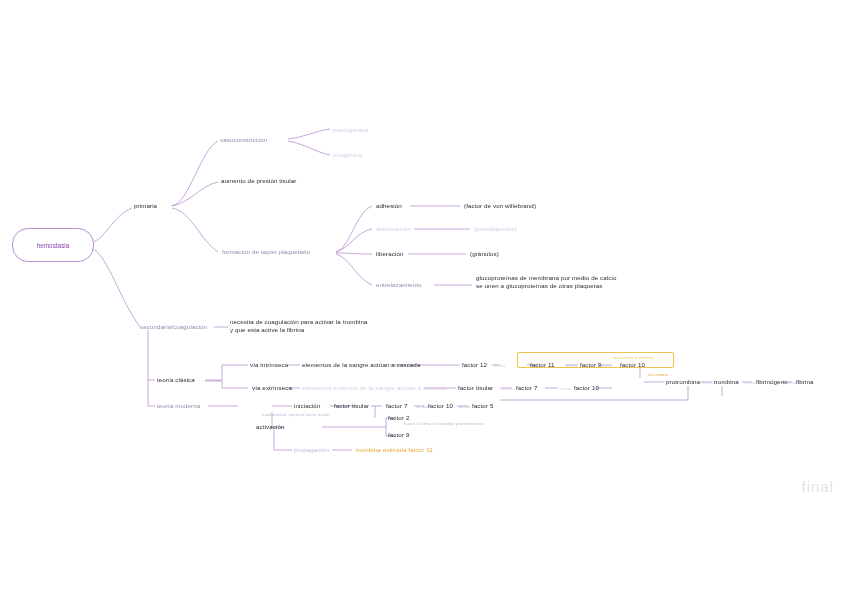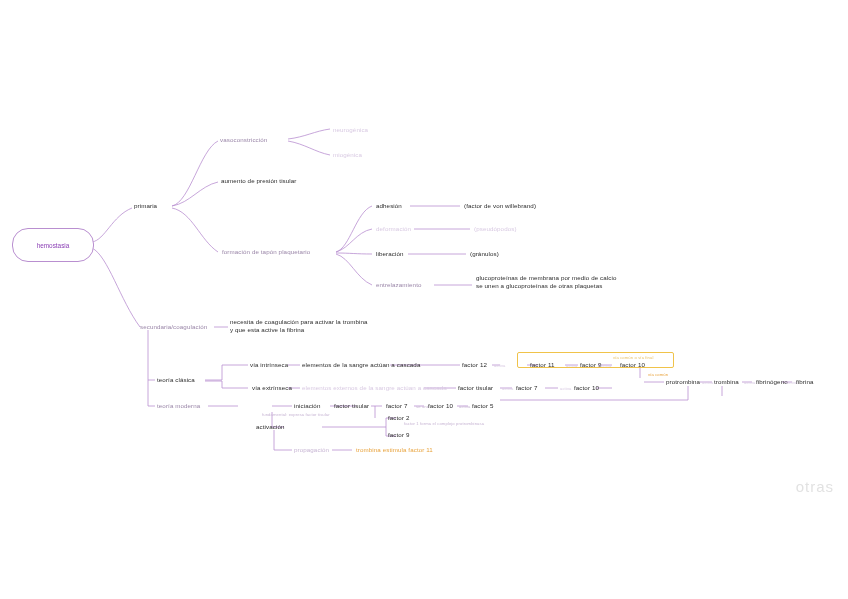--- a/index.html
+++ b/index.html
@@ -324,16 +324,16 @@
   </div>
 
   <div class="node n-light" style="left:294px;top:446px;">
     <span>propagación</span>
   </div>
   <div class="node n-orange" style="left:356px;top:446px;">
     <span>trombina estimula factor 11</span>
   </div>
 
   <div class="miro">
-    <span>otras</span>
+    <span>final</span>
   </div>
 
 </div>
 
 </body></html>

